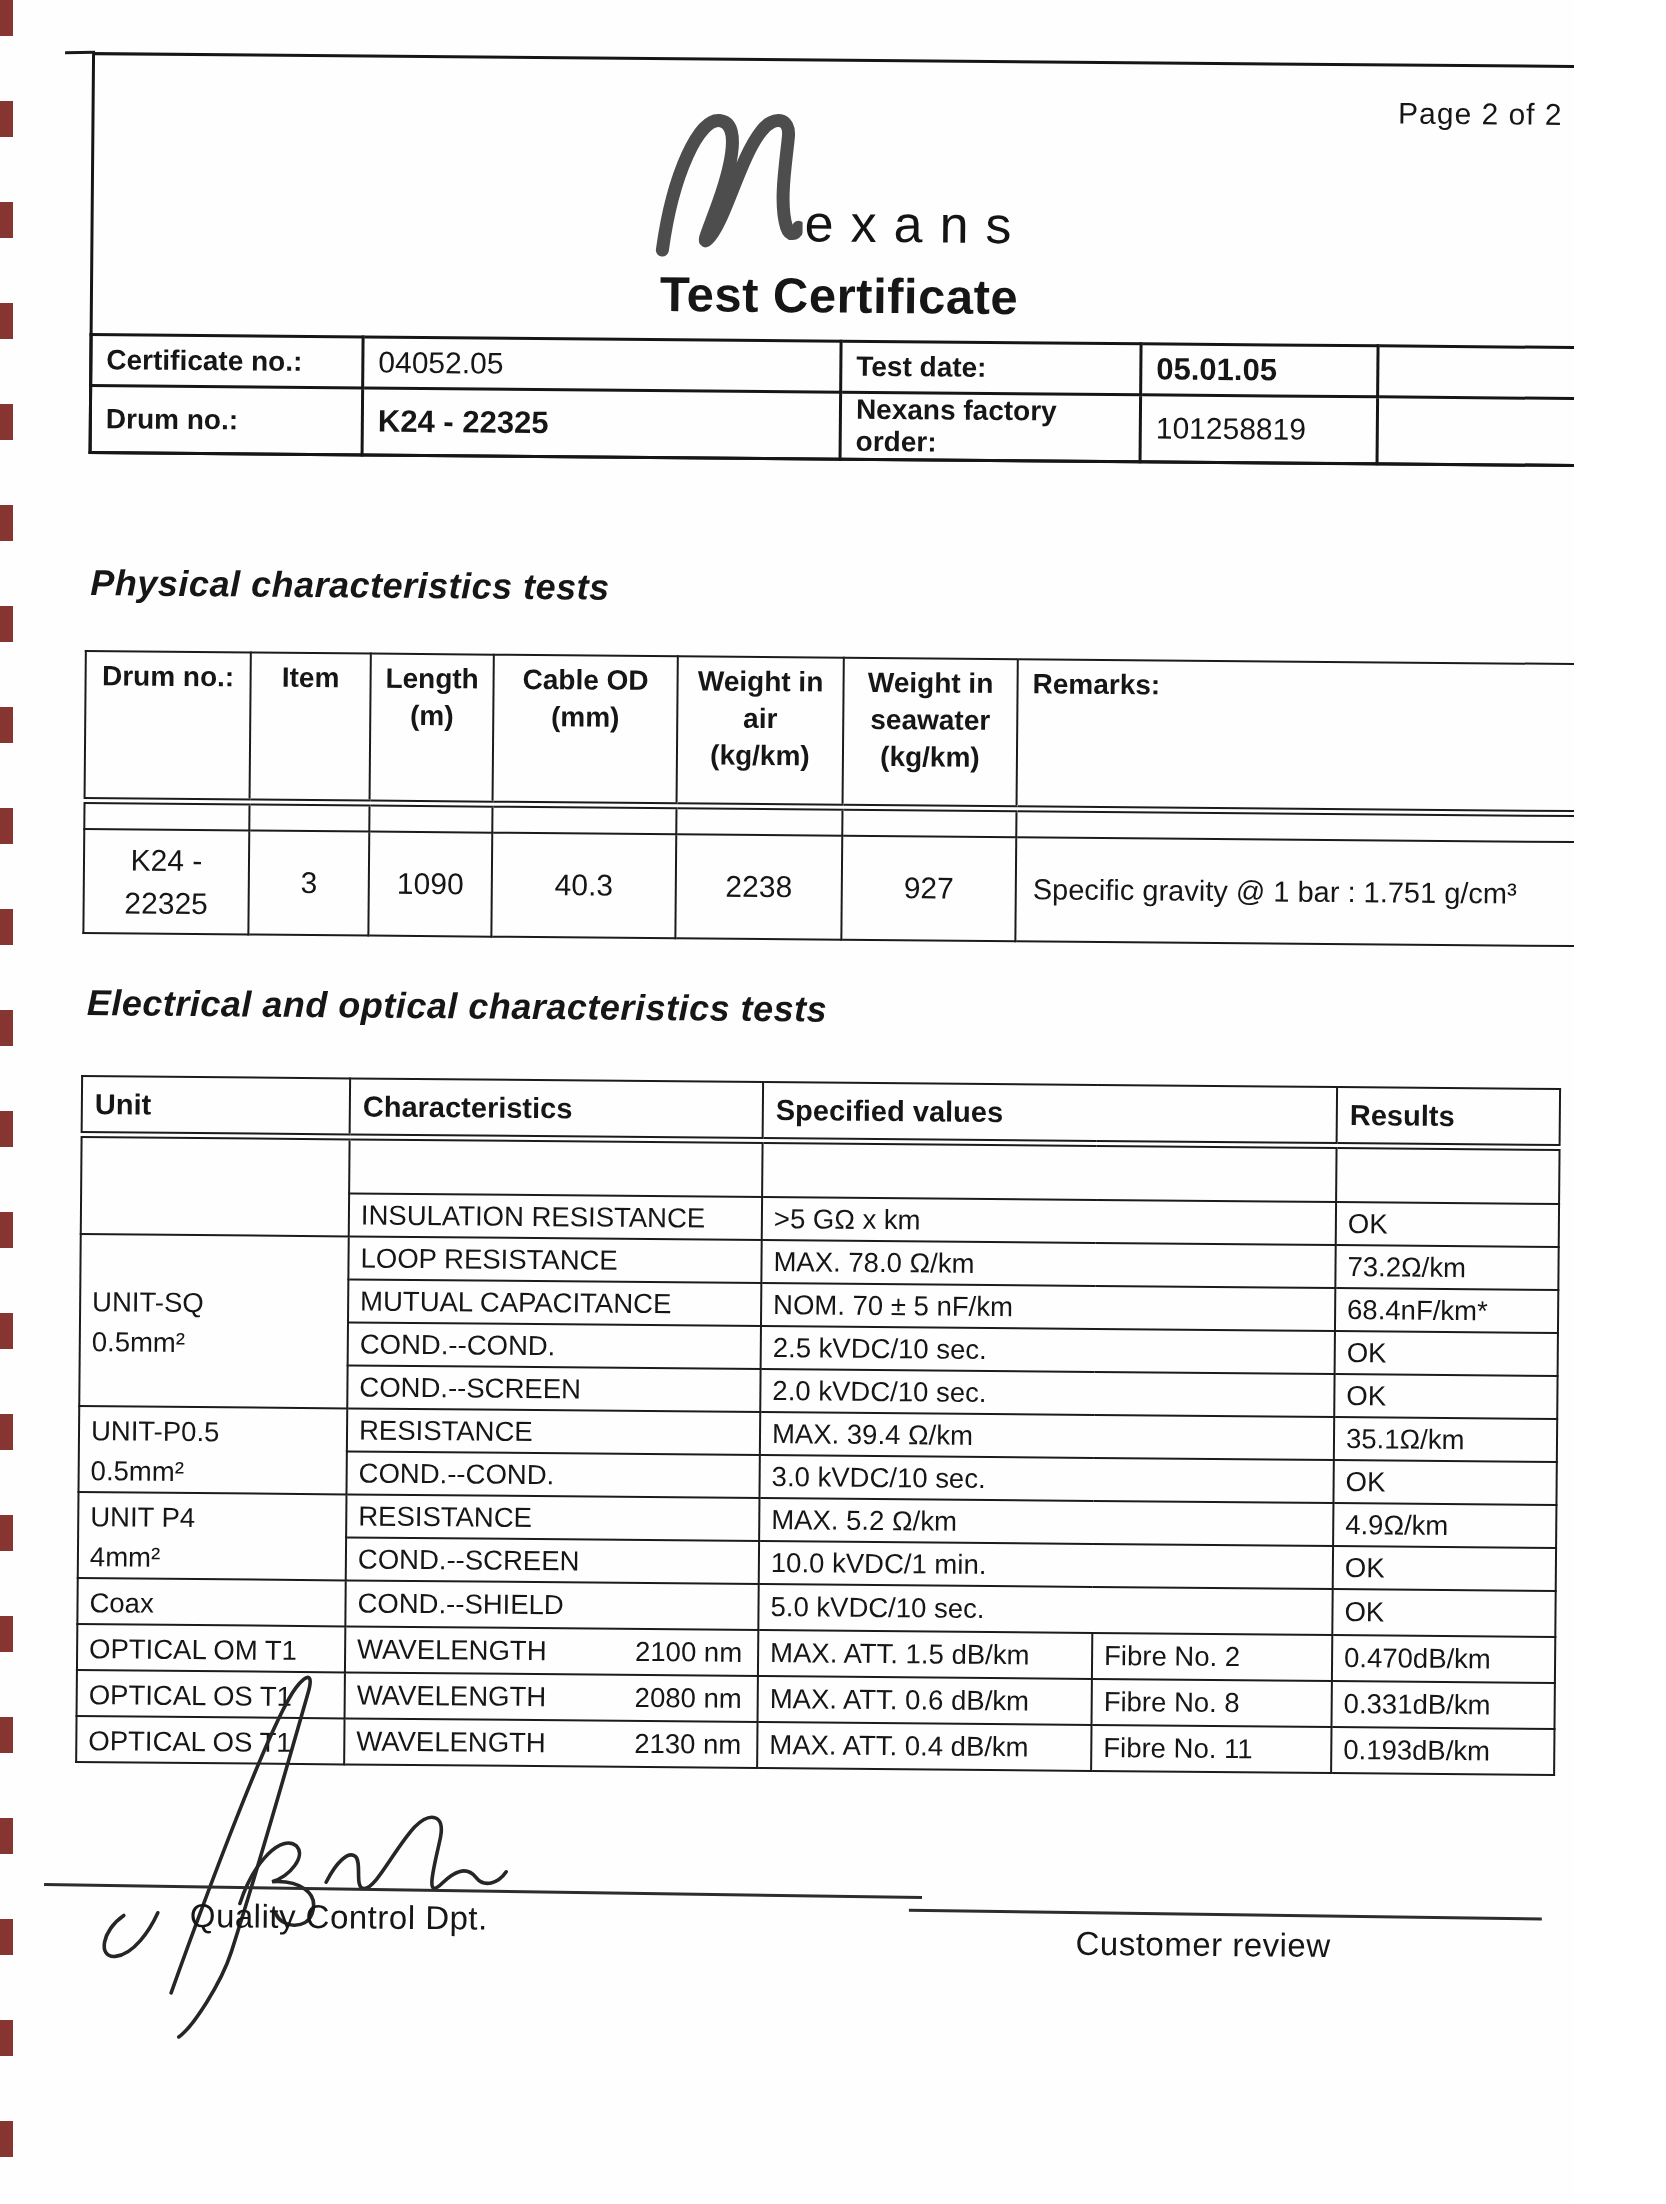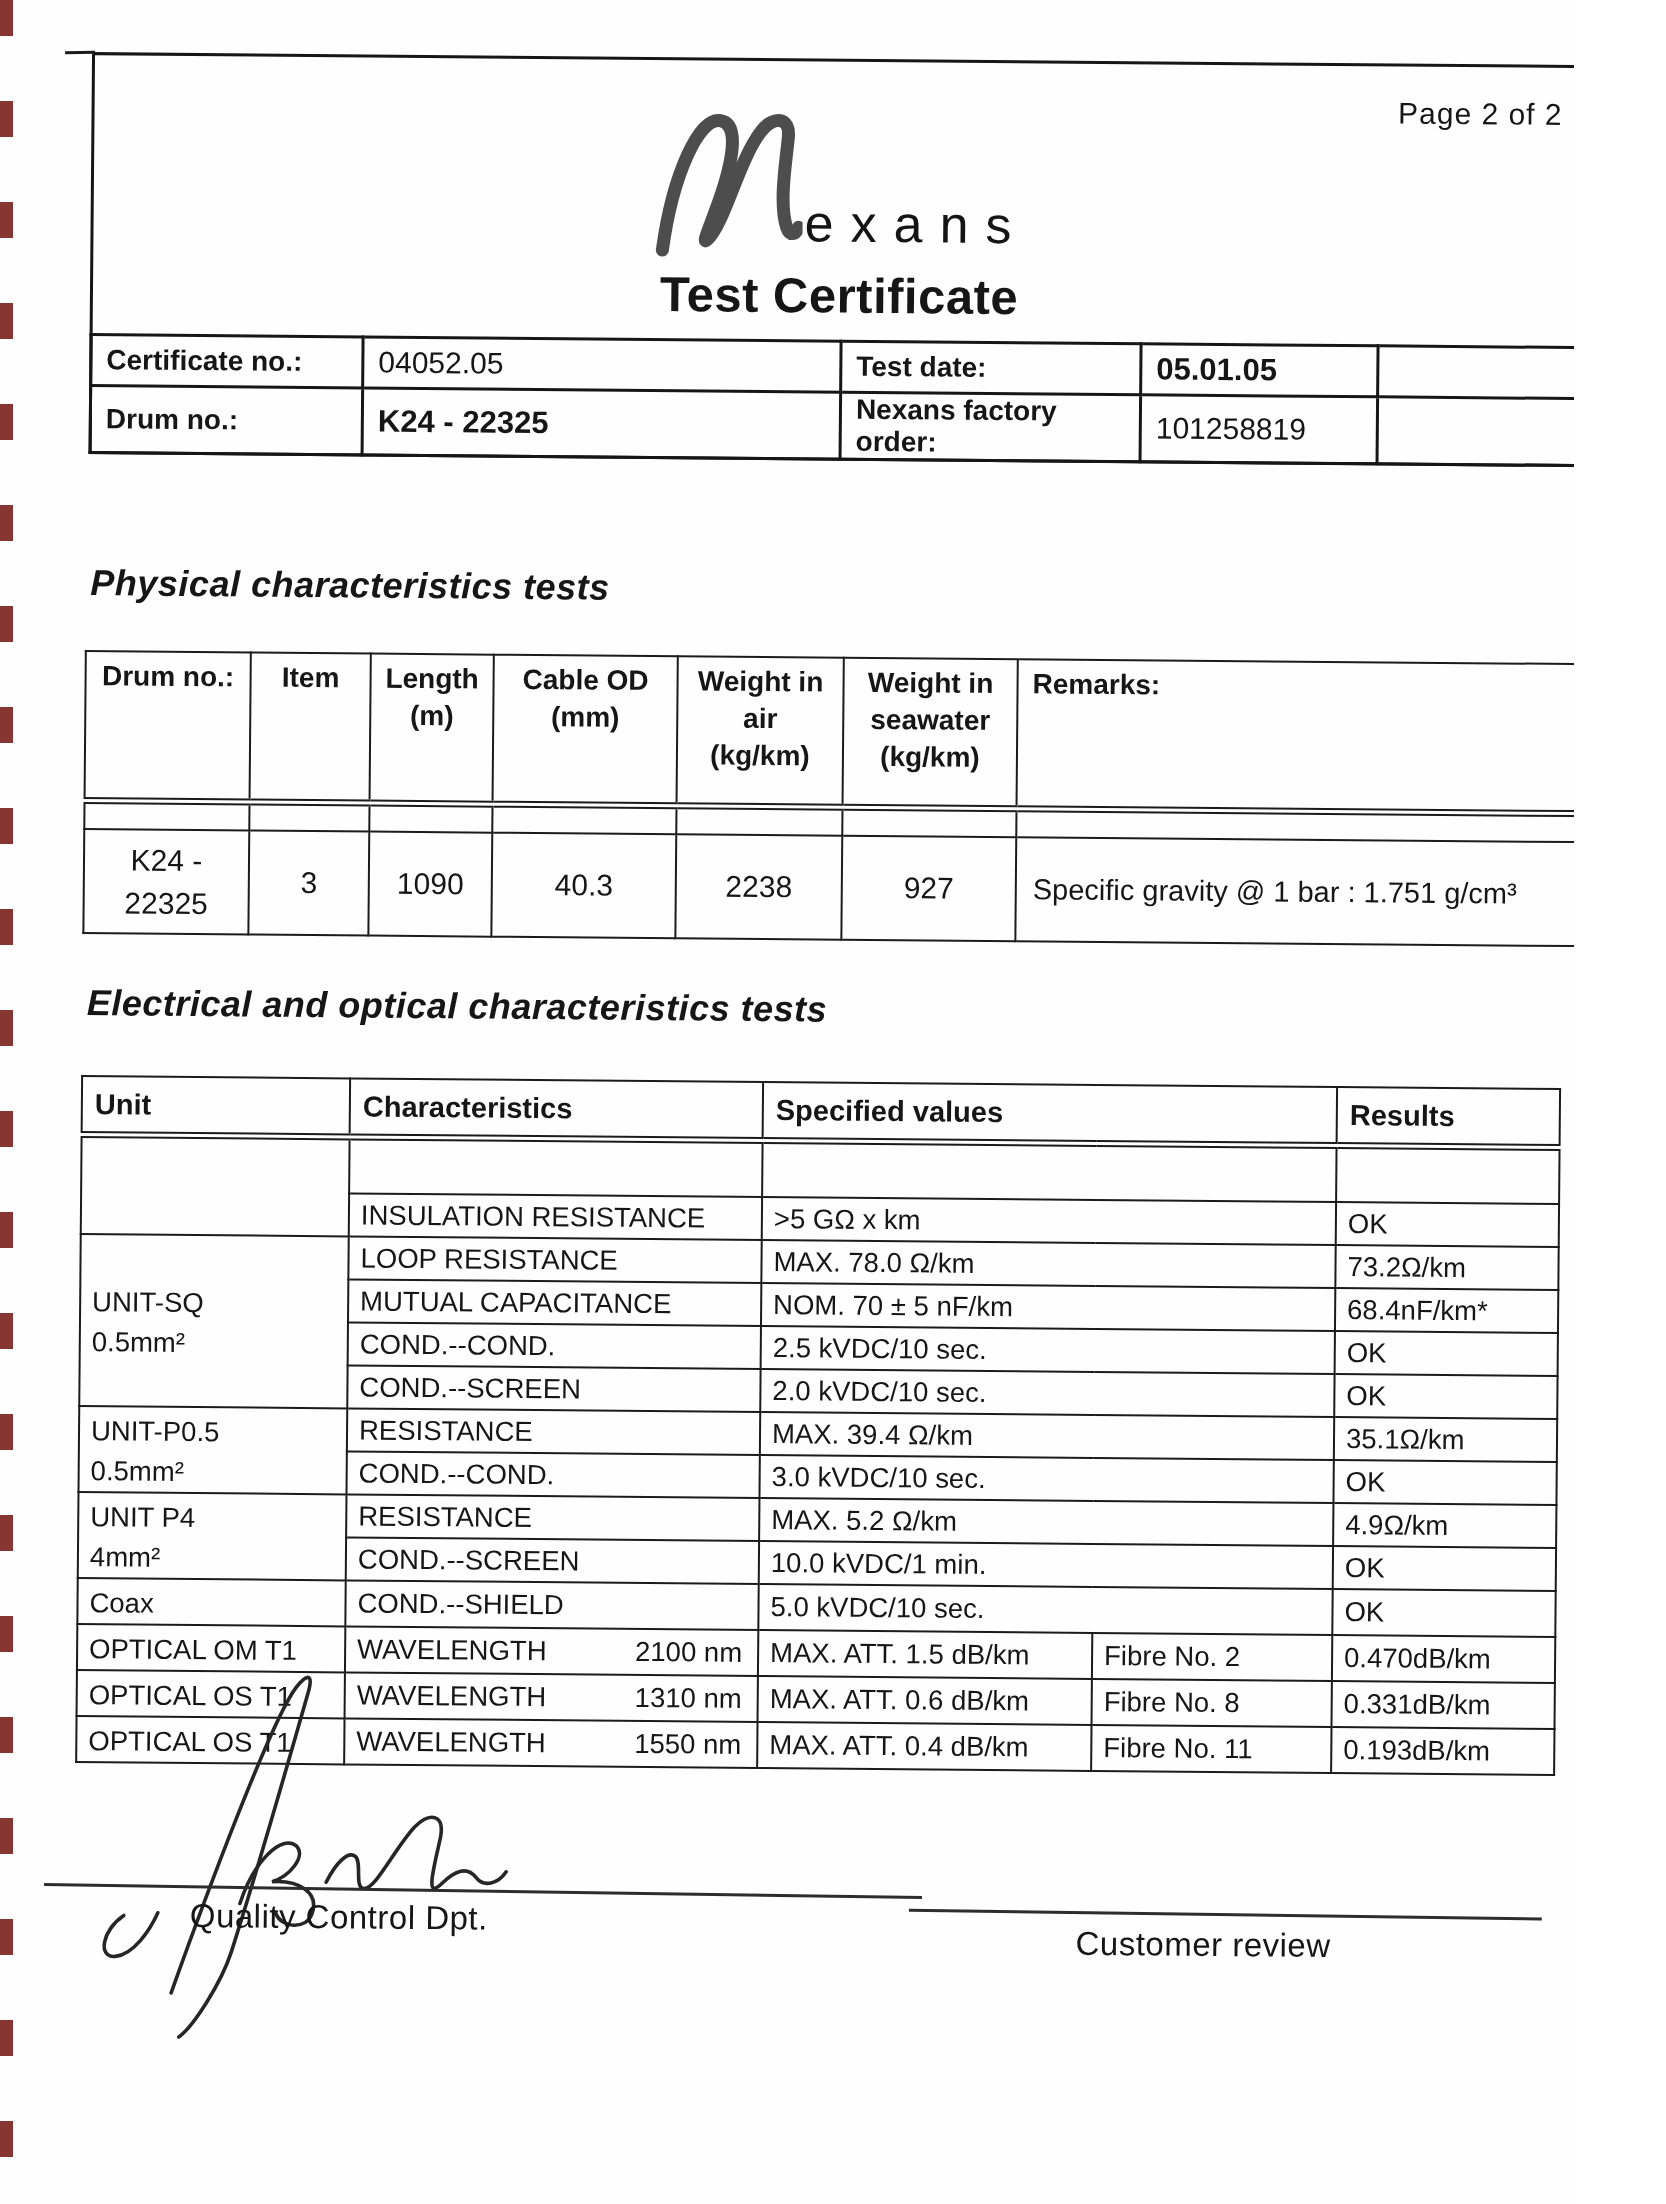--- a/index.html
+++ b/index.html
@@ -263,35 +263,35 @@
         <td>Fibre No. 2</td>
         <td class="result">0.470dB/km</td>
       </tr>
       <tr class="r">
         <td class="unit">
           <div>OPTICAL  OS T1</div>
         </td>
         <td>
           <div class="wave-wrap">
             <span>WAVELENGTH</span>
-            <span>1310 nm</span>
+            <span>2080 nm</span>
           </div>
         </td>
         <td>MAX. ATT. 0.6 dB/km</td>
         <td>Fibre No. 8</td>
         <td class="result">0.331dB/km</td>
       </tr>
       <tr class="r">
         <td class="unit">
           <div>OPTICAL  OS T1</div>
         </td>
         <td>
           <div class="wave-wrap">
             <span>WAVELENGTH</span>
-            <span>1550 nm</span>
+            <span>2130 nm</span>
           </div>
         </td>
         <td>MAX. ATT. 0.4 dB/km</td>
         <td>Fibre No. 11</td>
         <td class="result">0.193dB/km</td>
       </tr>
     </tbody>
       </table>
 
     <svg class="sig-svg" width="560" height="400" viewBox="0 0 560 400">

